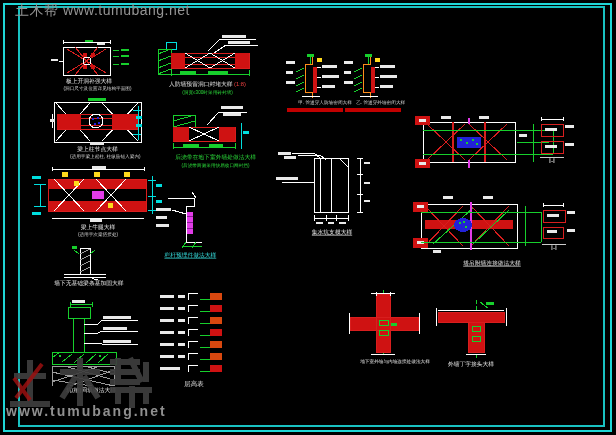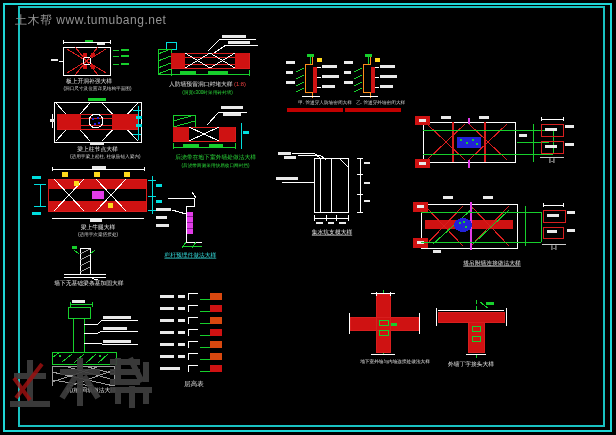--- a/index.html
+++ b/index.html
@@ -29,21 +29,21 @@
   .sgr{stroke:#9c9c9c;fill:none;stroke-width:1;}
   .so{stroke:#ff8d1a;fill:none;stroke-width:1;}
   .lbl{position:absolute;left:0;right:0;text-align:center;font-size:8px;color:#eaeaea;
        transform:scale(0.72);transform-origin:50% 0;white-space:nowrap;line-height:1.15;}
   .lbl.sm{transform:scale(0.58);color:#d6d6d6;}
   .lbl.g{color:#2bdc3a;}
   .lbl.c{color:#37e3e3;text-decoration:underline;}
   .lbl.u{text-decoration:underline;}
   .lbl .red{color:#ef4040;}
   .redbar{position:absolute;height:4px;background:#c00000;}
-  .wm-top{position:absolute;left:15px;top:12px;font-size:12px;color:#949494;letter-spacing:.5px;z-index:9;}
+  .wm-top{position:absolute;left:15px;top:2px;font-size:14px;color:#949494;letter-spacing:.5px;z-index:9;}
   .wm-url{position:absolute;left:6px;top:403px;font-size:14px;font-weight:bold;color:#8f8f8f;
           letter-spacing:2px;z-index:9;}
   .wm-logo{position:absolute;left:6px;top:352px;z-index:9;opacity:.92;}
   .seclbl{position:absolute;font-size:8px;color:#fff;transform:scale(.8);transform-origin:50% 0;
           text-align:center;border-top:1px solid #fff;}
 </style>
 </head>
 <body>
 
 <div id="canvas">
@@ -416,14 +416,15 @@
         <path d="M74,6 V54 M54,20 H94 M70,24 L56,46 M78,24 L92,46"></path>
         <path d="M104,10 H134 M104,20 H134 M104,30 H134 M112,6 V32 M124,6 L136,30 M140,10 V30
                  M104,38 H146 M112,38 V52 M126,34 V56 M140,38 V52"></path>
       </g>
       <g stroke="#a81212" stroke-width="4" fill="none" opacity="0.85">
         <path d="M10,46 L36,12"></path>
         <path d="M8,26 L24,48"></path>
       </g>
     </svg>
   </div>
+  <div class="wm-url">www.tumubang.net</div>
 
 </div>
 
 </body></html>

